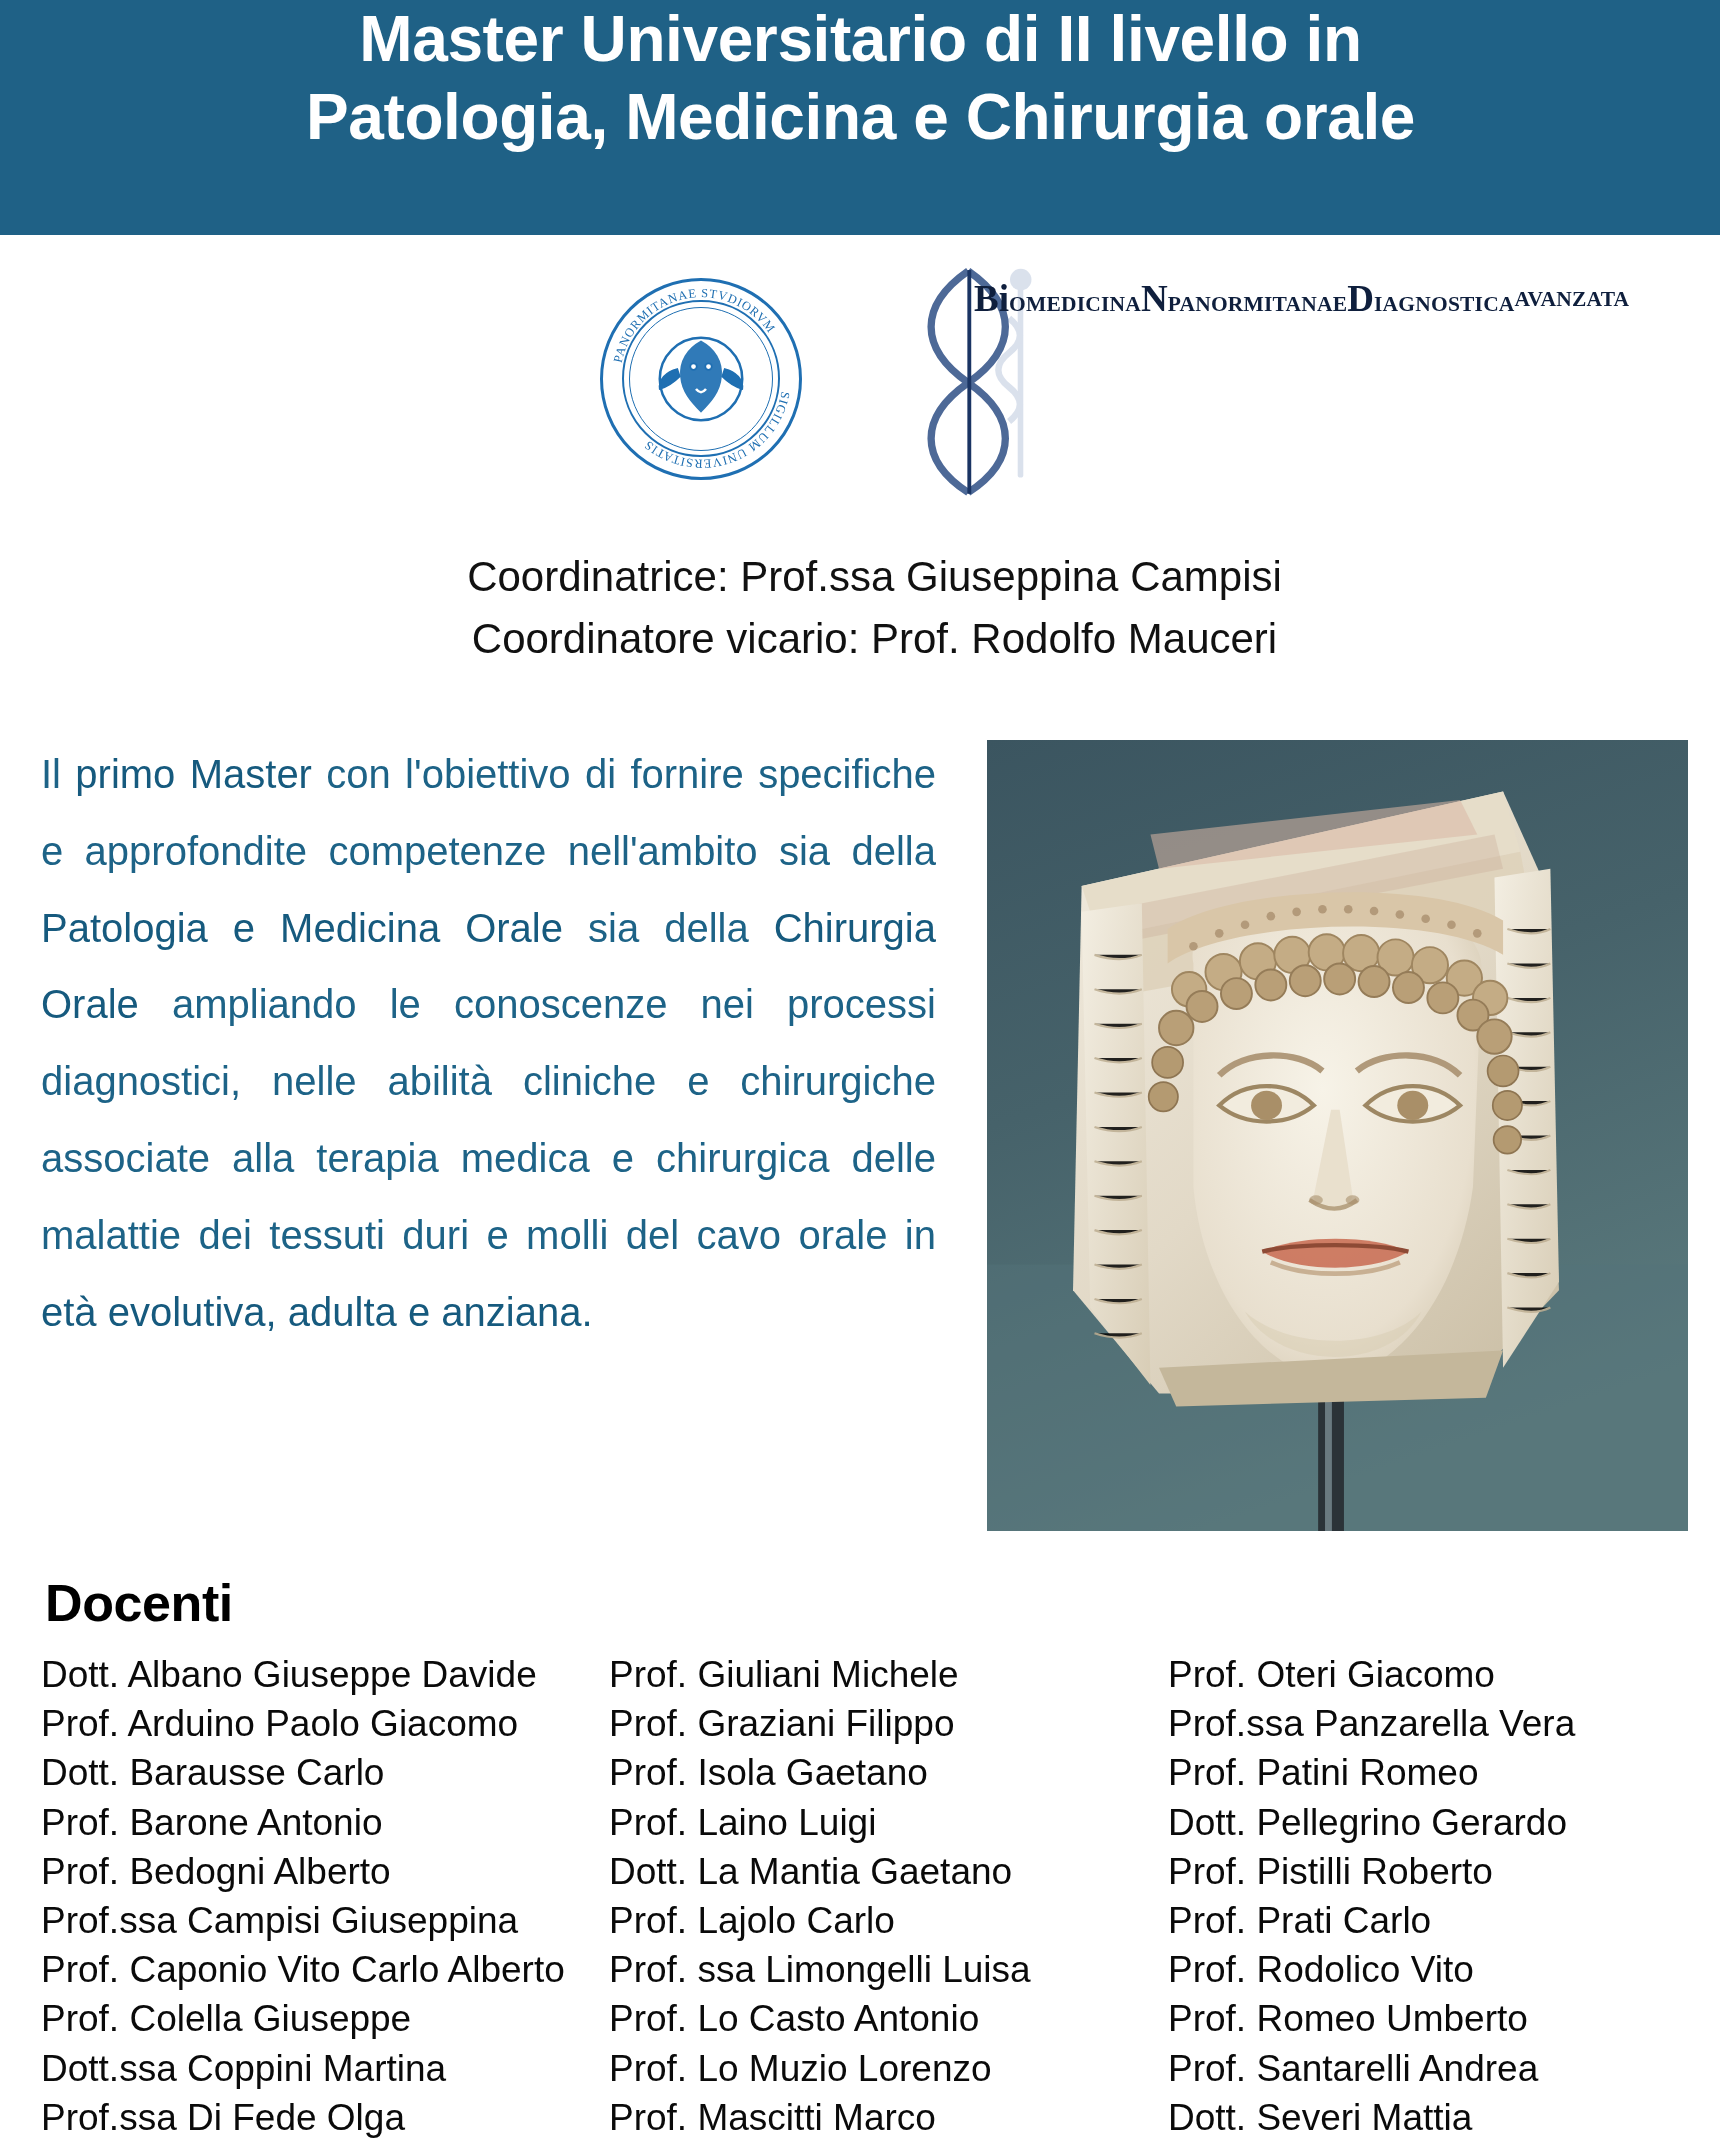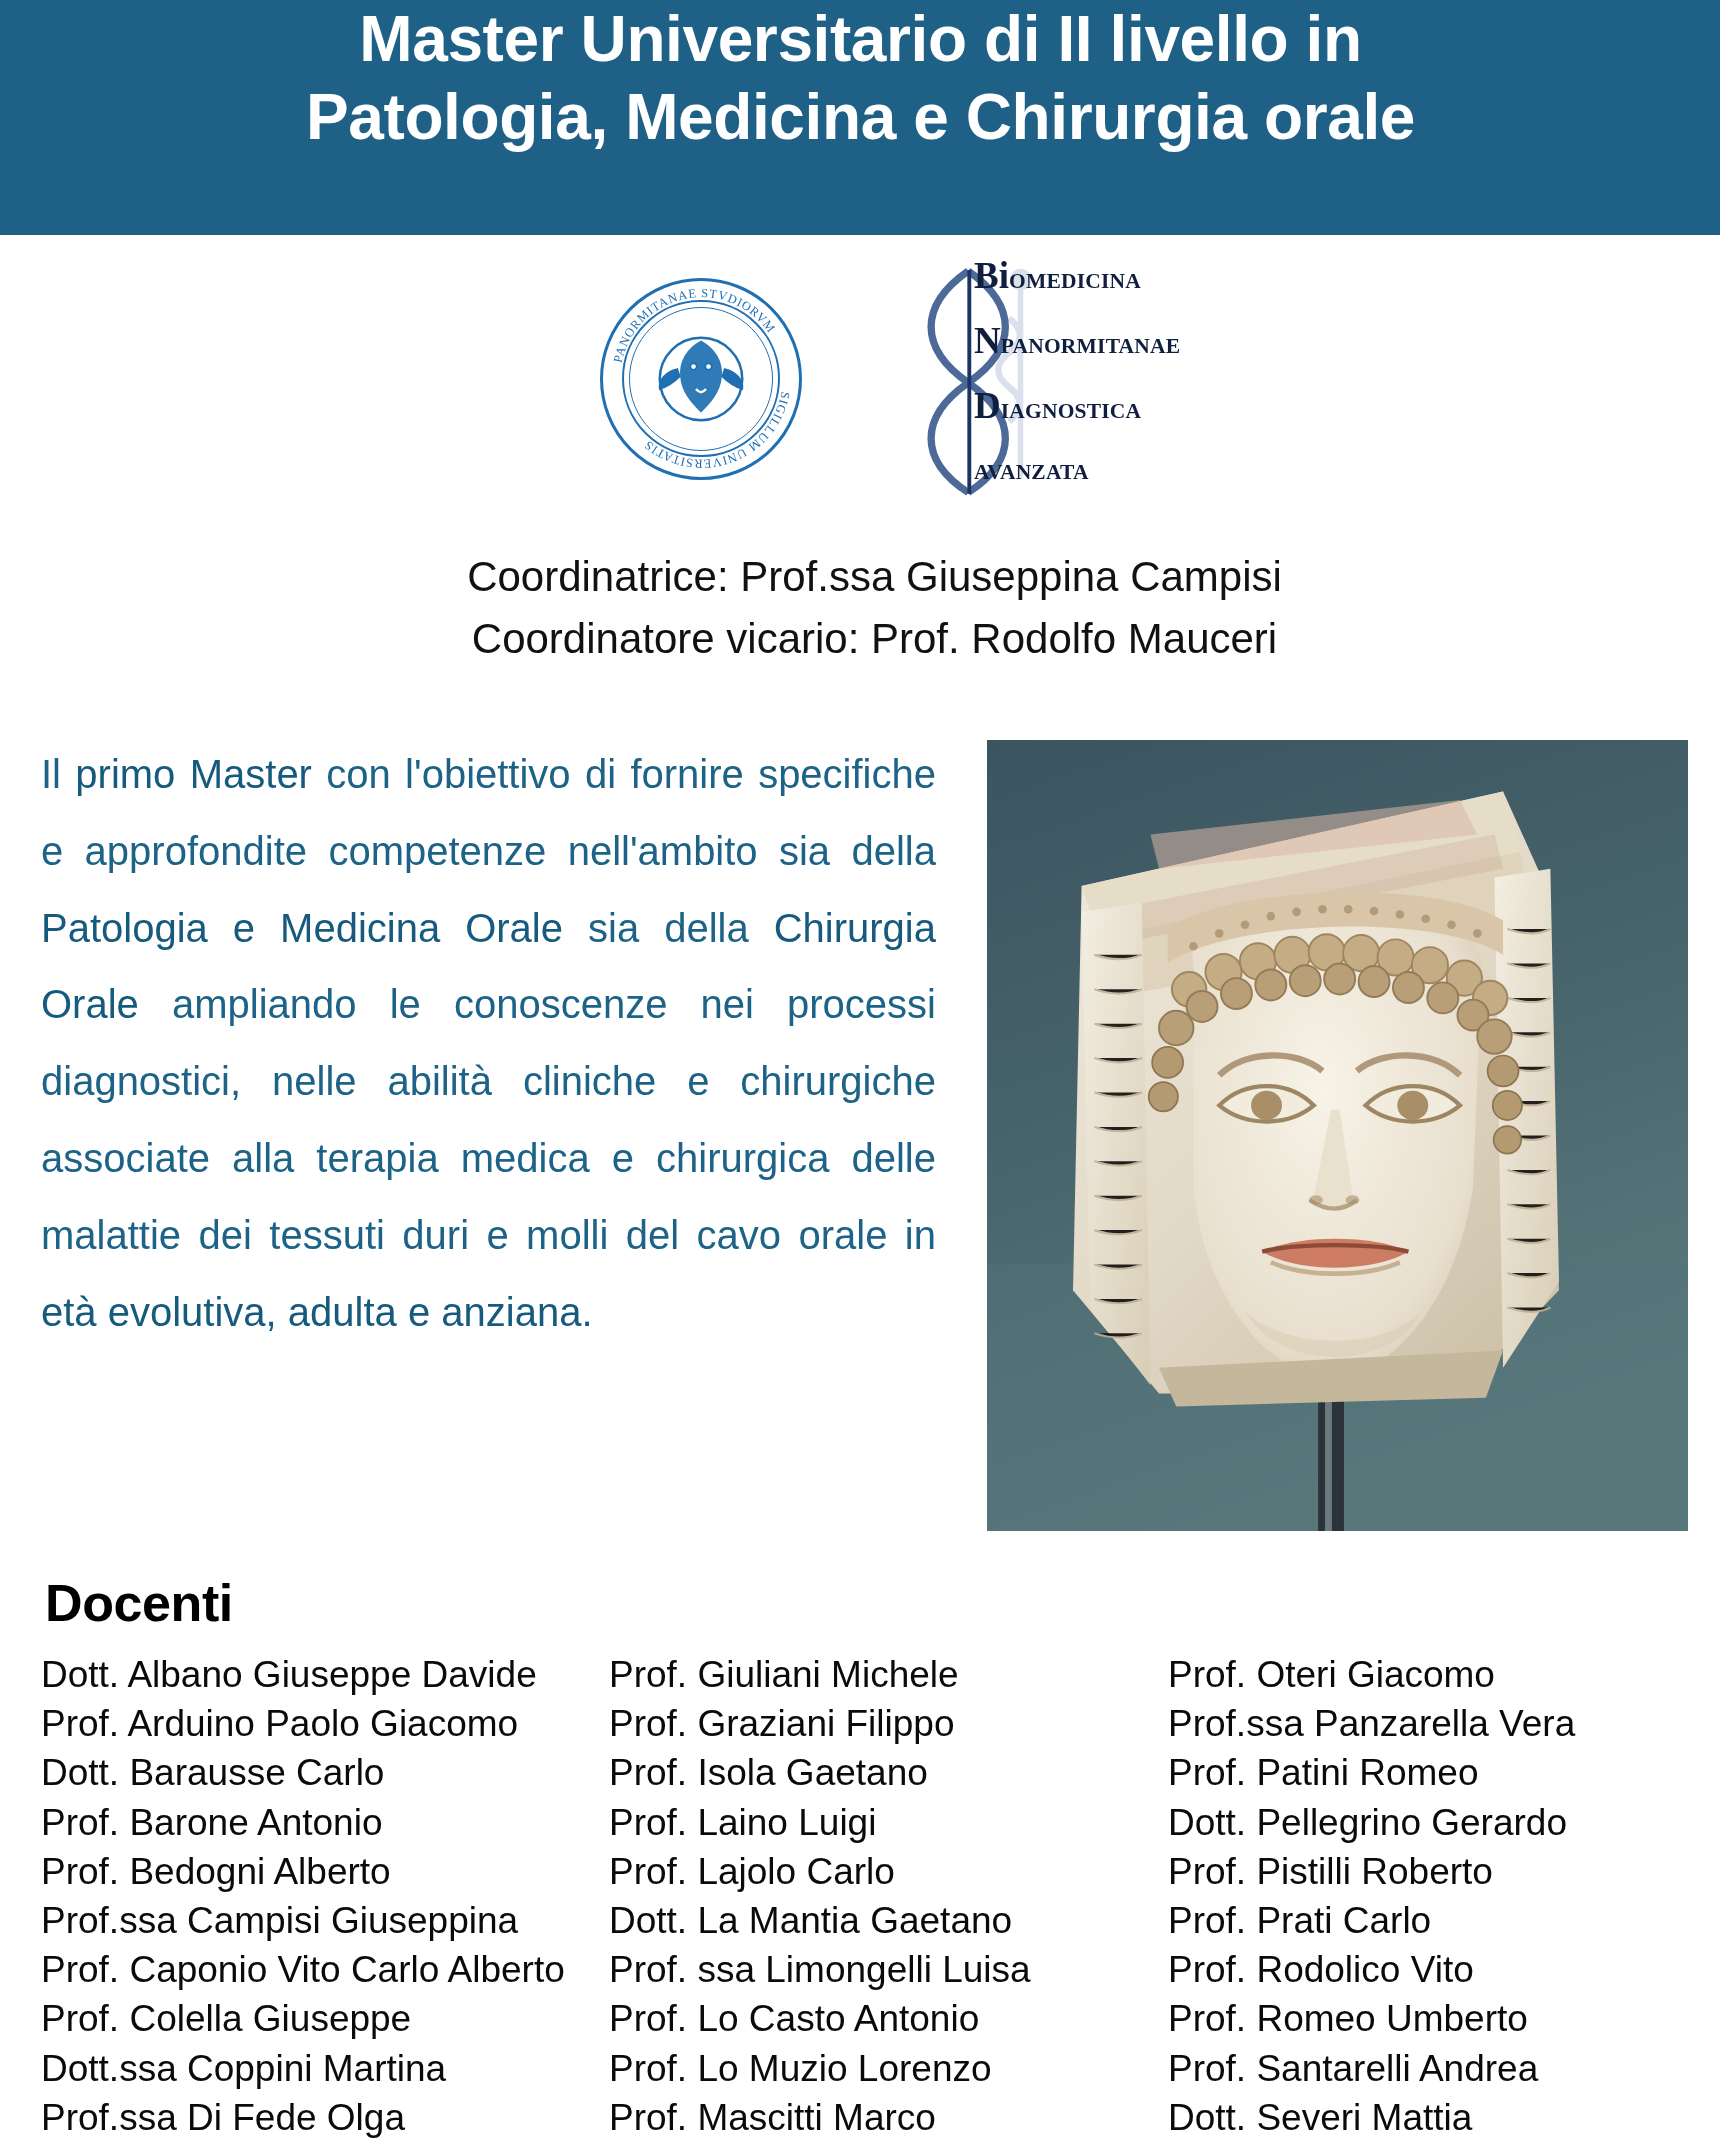--- a/index.html
+++ b/index.html
@@ -99,24 +99,24 @@
 
   
   .bind-logo {
     position: relative;
     width: 241px; height: 241px;
     margin-left: 52px;
     flex: 0 0 auto;
   }
   .bind-words {
     position: absolute;
-    left: 94px; top: 0;
+    left: 94px; top: 23px;
     height: 224px;
     display: flex;
-    flex-direction: column;
+    flex-direction: row;
     justify-content: space-between;
     z-index: 3;
   }
   .bind-word { display: flex; align-items: baseline; color: #0f1f3d; font-family: "Liberation Serif", serif; }
   .bind-word .cap { font-size: 37px; font-weight: 700; line-height: 0.95; }
   .bind-word .rest { font-size: 21.5px; font-weight: 700; letter-spacing: 0.2px; line-height: 0.95; margin-top: 8px; }
 
   
   .coordinators {
     position: absolute;
@@ -420,22 +420,22 @@
       <li>Prof. Colella Giuseppe</li>
       <li>Dott.ssa Coppini Martina</li>
       <li>Prof.ssa Di Fede Olga</li>
       <li>Prof. Dispenza Francesco</li>
     </ul>
   <ul class="docenti-col c2" id="doc-col-2">
       <li>Prof. Giuliani Michele</li>
       <li>Prof. Graziani Filippo</li>
       <li>Prof. Isola Gaetano</li>
       <li>Prof. Laino Luigi</li>
+      <li>Dott. La Mantia Gaetano</li>
       <li>Prof. Lajolo Carlo</li>
-      <li>Dott. La Mantia Gaetano</li>
       <li>Prof. ssa Limongelli Luisa</li>
       <li>Prof. Lo Casto Antonio</li>
       <li>Prof. Lo Muzio Lorenzo</li>
       <li>Prof. Mascitti Marco</li>
       <li>Prof. Mauceri Rodolfo</li>
     </ul>
   <ul class="docenti-col c3" id="doc-col-3">
       <li>Prof. Oteri Giacomo</li>
       <li>Prof.ssa Panzarella Vera</li>
       <li>Prof. Patini Romeo</li>

